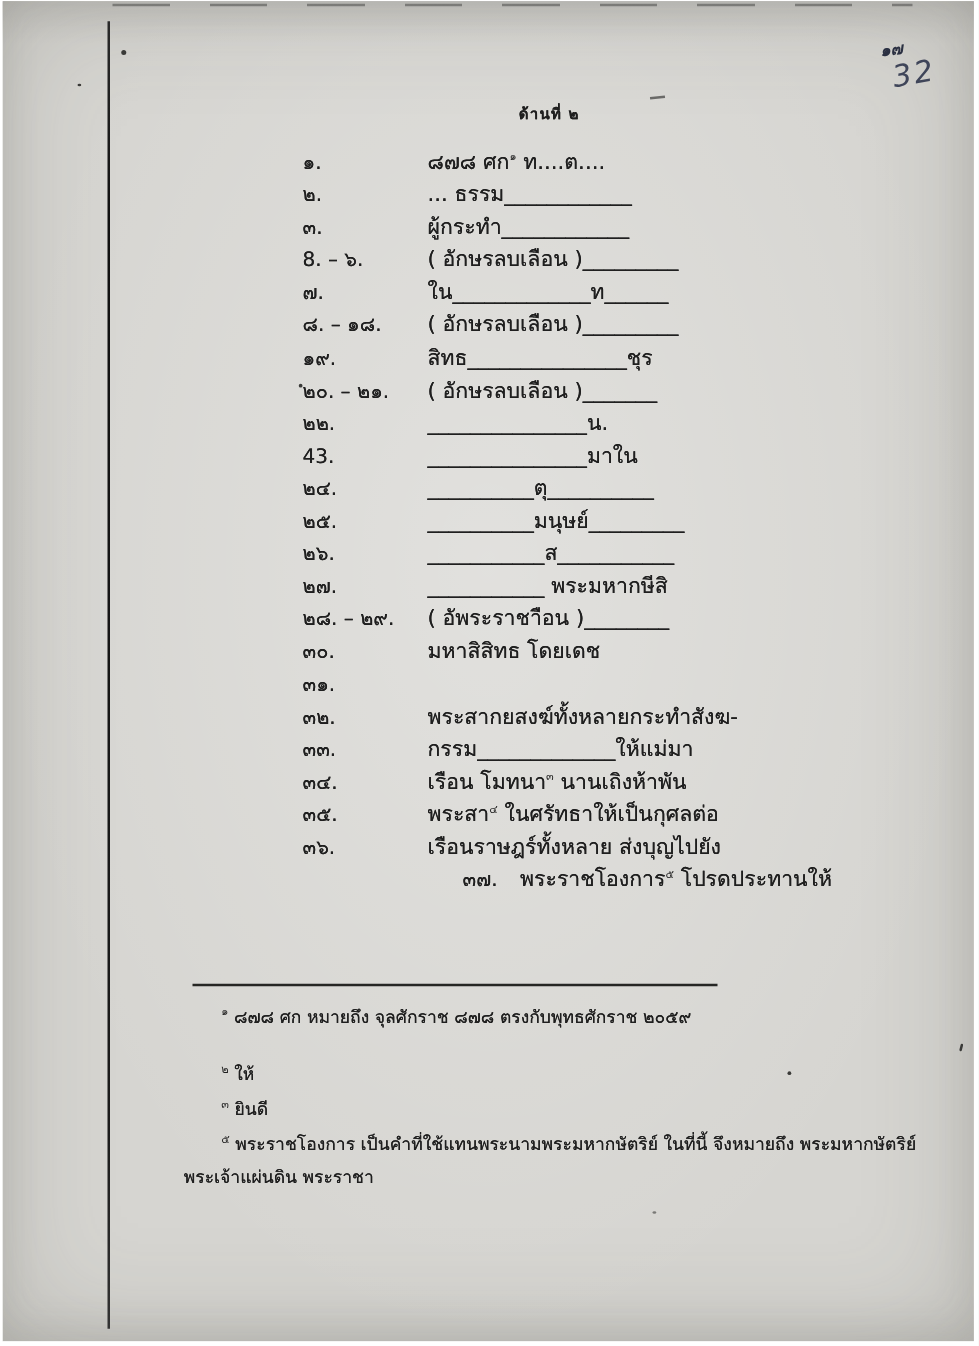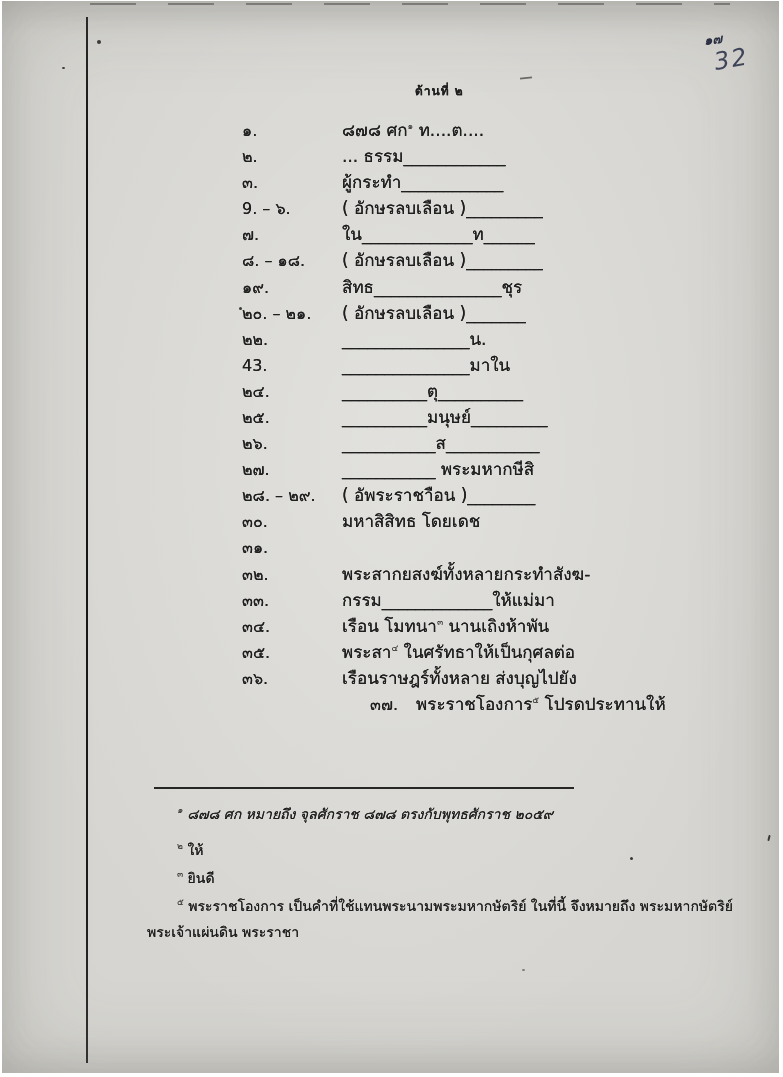--- a/index.html
+++ b/index.html
@@ -27,21 +27,21 @@
   .list{position:absolute;left:240px;top:116px;width:520px;}
   .row{display:flex;align-items:baseline;height:26.1px;line-height:26.1px;white-space:nowrap;}
   .row .num{flex:0 0 100px;font-size:16px;text-shadow:0 0 .4px #222;}
   .row .txt{font-size:17px;text-shadow:0 0 .4px #222;}
   .row.indent .num{flex:0 0 auto;margin-left:128px;padding-right:18px;}
   sup{font-size:9px;line-height:0;text-shadow:none;}
   .fn-divider{position:absolute;left:152px;top:786px;width:420px;height:2px;background:#26262 4;
          background:#262624;}
   .footnotes{position:absolute;left:145px;top:800px;width:618px;font-size:14px;}
   .fn{text-indent:30px;line-height:26px;margin-bottom:2px;text-shadow:0 0 .3px #222;}
-  .fn:first-child{margin-bottom:10px;font-style:italic;}
+  .fn:first-child{margin-bottom:20px;}
   .speck{position:absolute;background:#3a3a38;border-radius:50%;}
 </style>
 </head>
 <body>
 
 <div class="stage">
   <div class="paper">
 
     <div class="top-scan-artifact"></div>
     <div class="margin-line"></div>
@@ -59,21 +59,21 @@
         </div>
         <div class="row">
           <span class="num">๒.</span>
           <span class="txt">... ธรรม____________</span>
         </div>
         <div class="row">
           <span class="num">๓.</span>
           <span class="txt">ผู้กระทำ____________</span>
         </div>
         <div class="row">
-          <span class="num">9. – ๖.</span>
+          <span class="num">8. – ๖.</span>
           <span class="txt">( อักษรลบเลือน )_________</span>
         </div>
         <div class="row">
           <span class="num">๗.</span>
           <span class="txt">ใน_____________ท______</span>
         </div>
         <div class="row">
           <span class="num">๘. – ๑๘.</span>
           <span class="txt">( อักษรลบเลือน )_________</span>
         </div>

